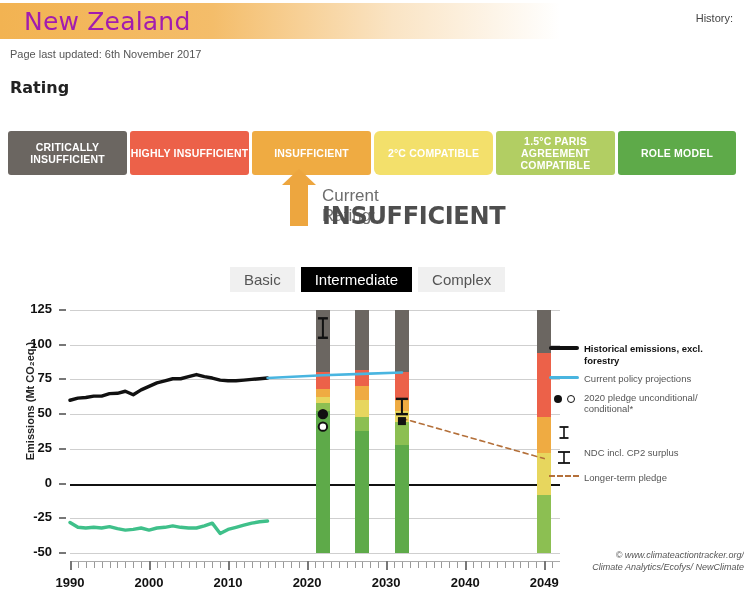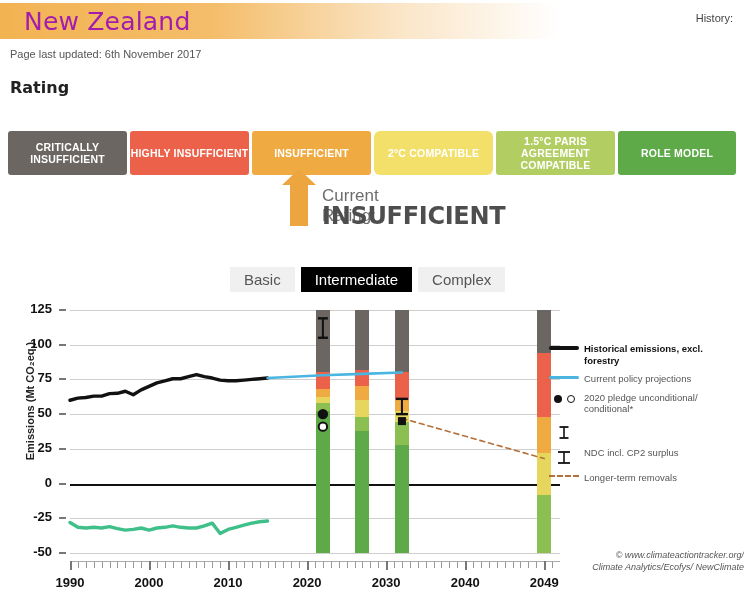--- a/index.html
+++ b/index.html
@@ -350,17 +350,17 @@
             <line x1="2" y1="2" x2="14" y2="2" stroke="#111111" stroke-width="1.8"></line>
             <line x1="2" y1="13" x2="14" y2="13" stroke="#111111" stroke-width="1.8"></line>
           </svg>
         </div>
         <div class="legend-text">NDC incl. CP2 surplus</div>
       </div>
       <div class="legend-row">
         <div class="legend-sym">
           <div style="width: 30px; height: 0px; border-top: 2px dashed rgb(180, 112, 58);"></div>
         </div>
-        <div class="legend-text">Longer-term removals</div>
+        <div class="legend-text">Longer-term pledge</div>
       </div>
     </div>
   <div id="credit">© www.climateactiontracker.org/ Climate Analytics/Ecofys/ NewClimate</div>
 </div>
 
 </body></html>

